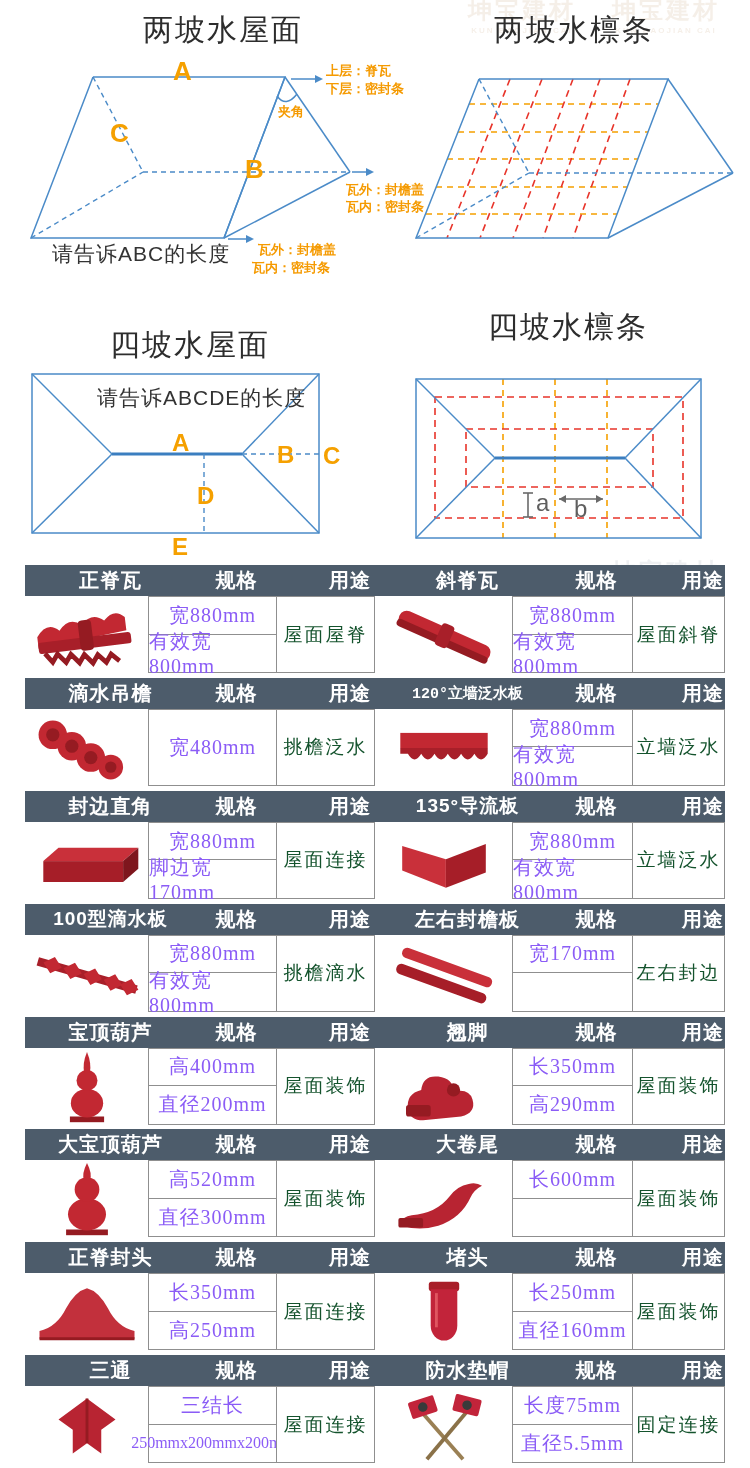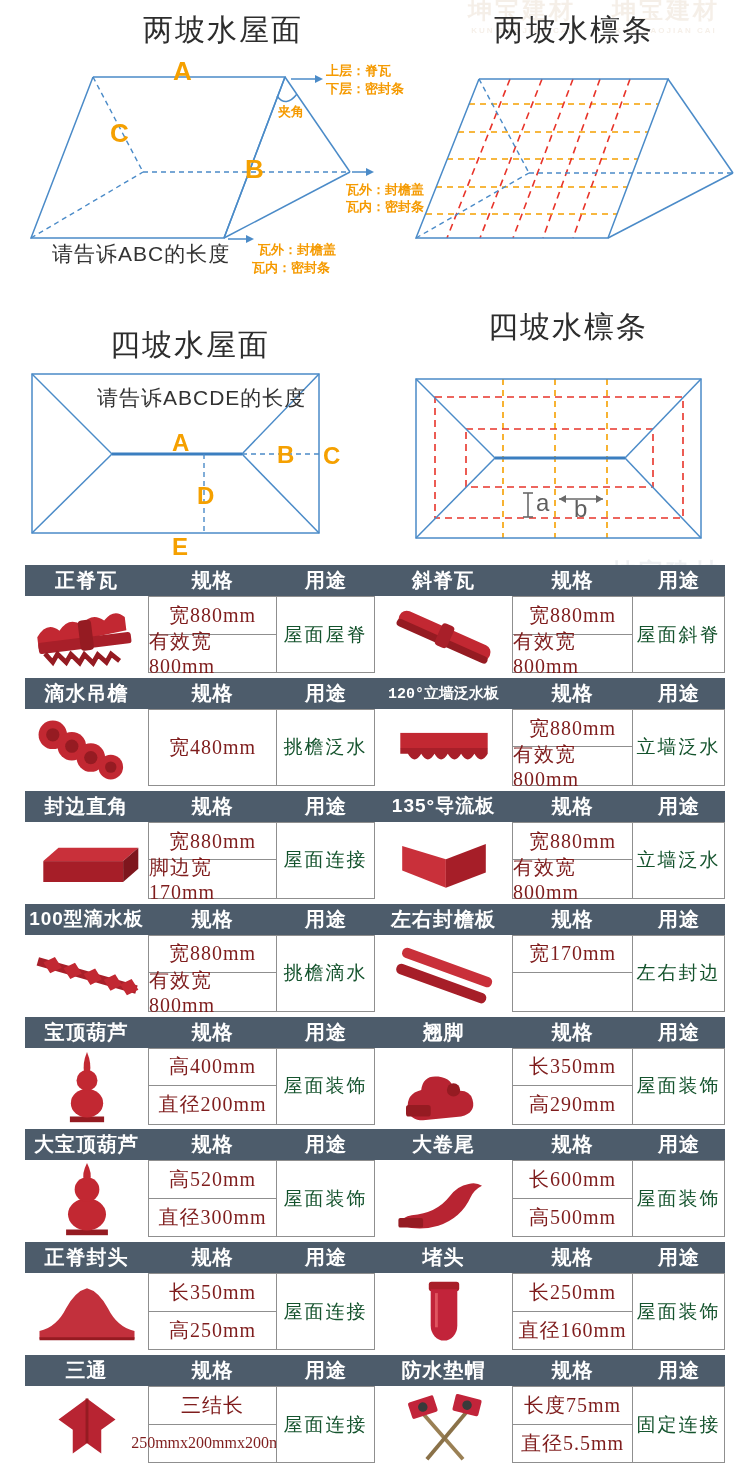--- a/index.html
+++ b/index.html
@@ -22,33 +22,33 @@
   .lab{font:bold 26px "Liberation Sans",sans-serif;fill:#f5a000;}
   .lab2{font:bold 24px "Liberation Sans",sans-serif;fill:#f5a000;}
   .labg{font:400 24px "Liberation Sans",sans-serif;fill:#5f5f5f;}
   .ann{font:bold 13px "Liberation Sans",sans-serif;fill:#f59a00;}
   .cap{font:500 21px "Liberation Sans",sans-serif;fill:#333;letter-spacing:1px;}
   .ah{fill:#4b8bc8;}
   
   .tablewrap{position:absolute;top:565px;left:25px;width:700px;z-index:2;}
   .group{height:112.875px;}
   .ghead,.gbody{display:grid;grid-template-columns:123px 129px 98px 137px 121px 92px;}
-  .ghead{height:31px;background:#4d5c6b;}
+  .ghead{height:31px;background:#4d5c6b;padding-left:24px;}
   .hc{color:#fff;font-weight:bold;font-size:20px;display:flex;align-items:center;justify-content:center;
       letter-spacing:1px;white-space:nowrap;}
   .hc.sm{font-size:19px;}
   .hc.xs{font-size:15px;letter-spacing:0;font-family:Liberation Mono, monospace;}
   .gbody{height:81.875px;background:#fff;}
   .cell{box-sizing:border-box;}
   .cell.img{display:flex;align-items:center;justify-content:center;overflow:hidden;}
   .cell.spec,.cell.use{border:1px solid #8f8f8f;height:77px;background:#fff;}
   .cell.use{margin-left:-1px;display:flex;align-items:center;justify-content:center;
             font:19px "Liberation Serif",serif;color:#14532d;letter-spacing:2px;white-space:nowrap;}
   .sline{height:50%;display:flex;align-items:center;justify-content:center;
-         font:20px "Liberation Serif",serif;color:#7f1d1d;box-sizing:border-box;letter-spacing:1px;}
+         font:20px "Liberation Serif",serif;color:#8b5cf6;box-sizing:border-box;letter-spacing:1px;}
   .spec.two .sline:first-child{border-bottom:1px solid #8f8f8f;}
   .spec.single .sline{height:100%;}
   .sline.tiny{font-size:16px;letter-spacing:0;}
 </style>
 </head>
 <body>
 
 <div class="page">
 
   <div class="wm" style="left:468px;top:-6px">
@@ -403,21 +403,20 @@
         </div>
         <div class="cell use">屋面装饰</div>
         <div class="cell img">
           <svg width="118" height="76" viewBox="0 0 120 80">
             <path d="M16 64 q0 -8 10 -9 q26 -2 40 -20 q8 -11 20 -13 q8 -2 14 2 q-8 4 -12 12 q-10 22 -34 30 q-20 6 -38 0 z" fill="#b82432"></path>
             <rect x="12" y="58" width="26" height="10" rx="2" fill="#951b22"></rect>
           </svg>
         </div>
         <div class="cell spec two">
           <div class="sline">长600mm</div>
-          <div class="sline">高500mm</div>
         </div>
         <div class="cell use">屋面装饰</div>
       </div>
     </section>
 
     <section class="group">
       <div class="ghead">
         <div class="hc">正脊封头</div>
         <div class="hc">规格</div>
         <div class="hc">用途</div>

